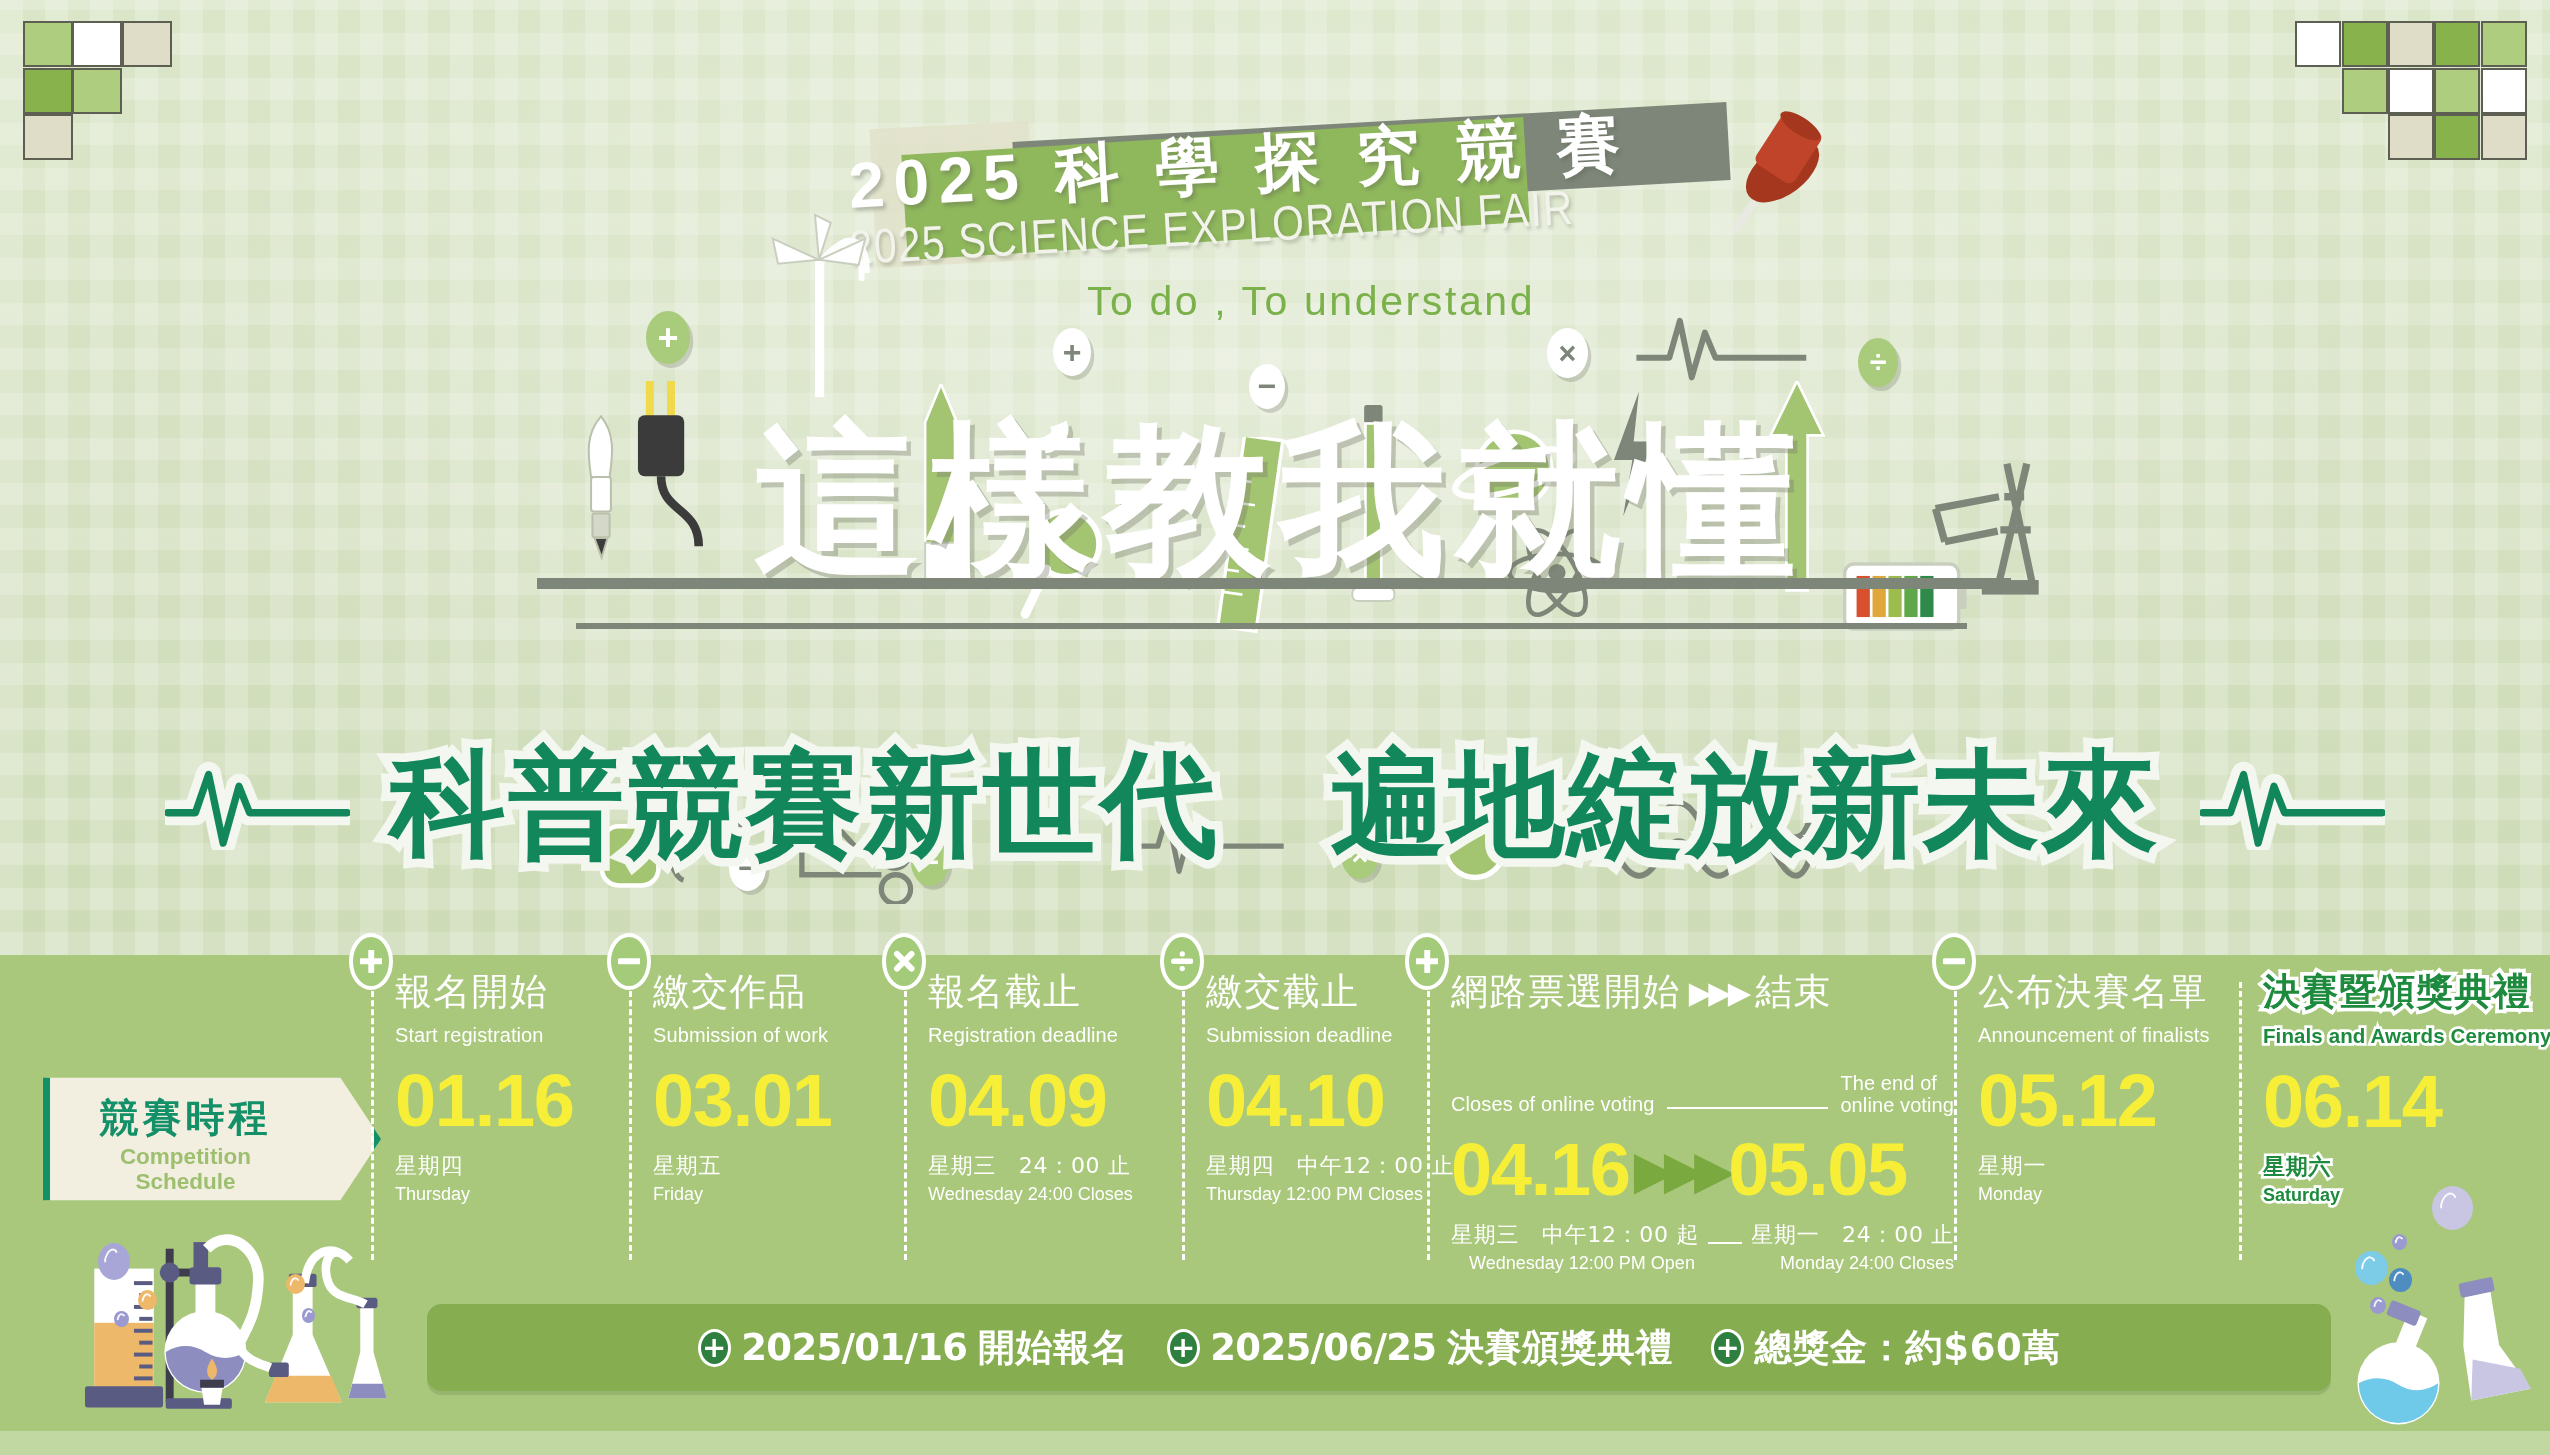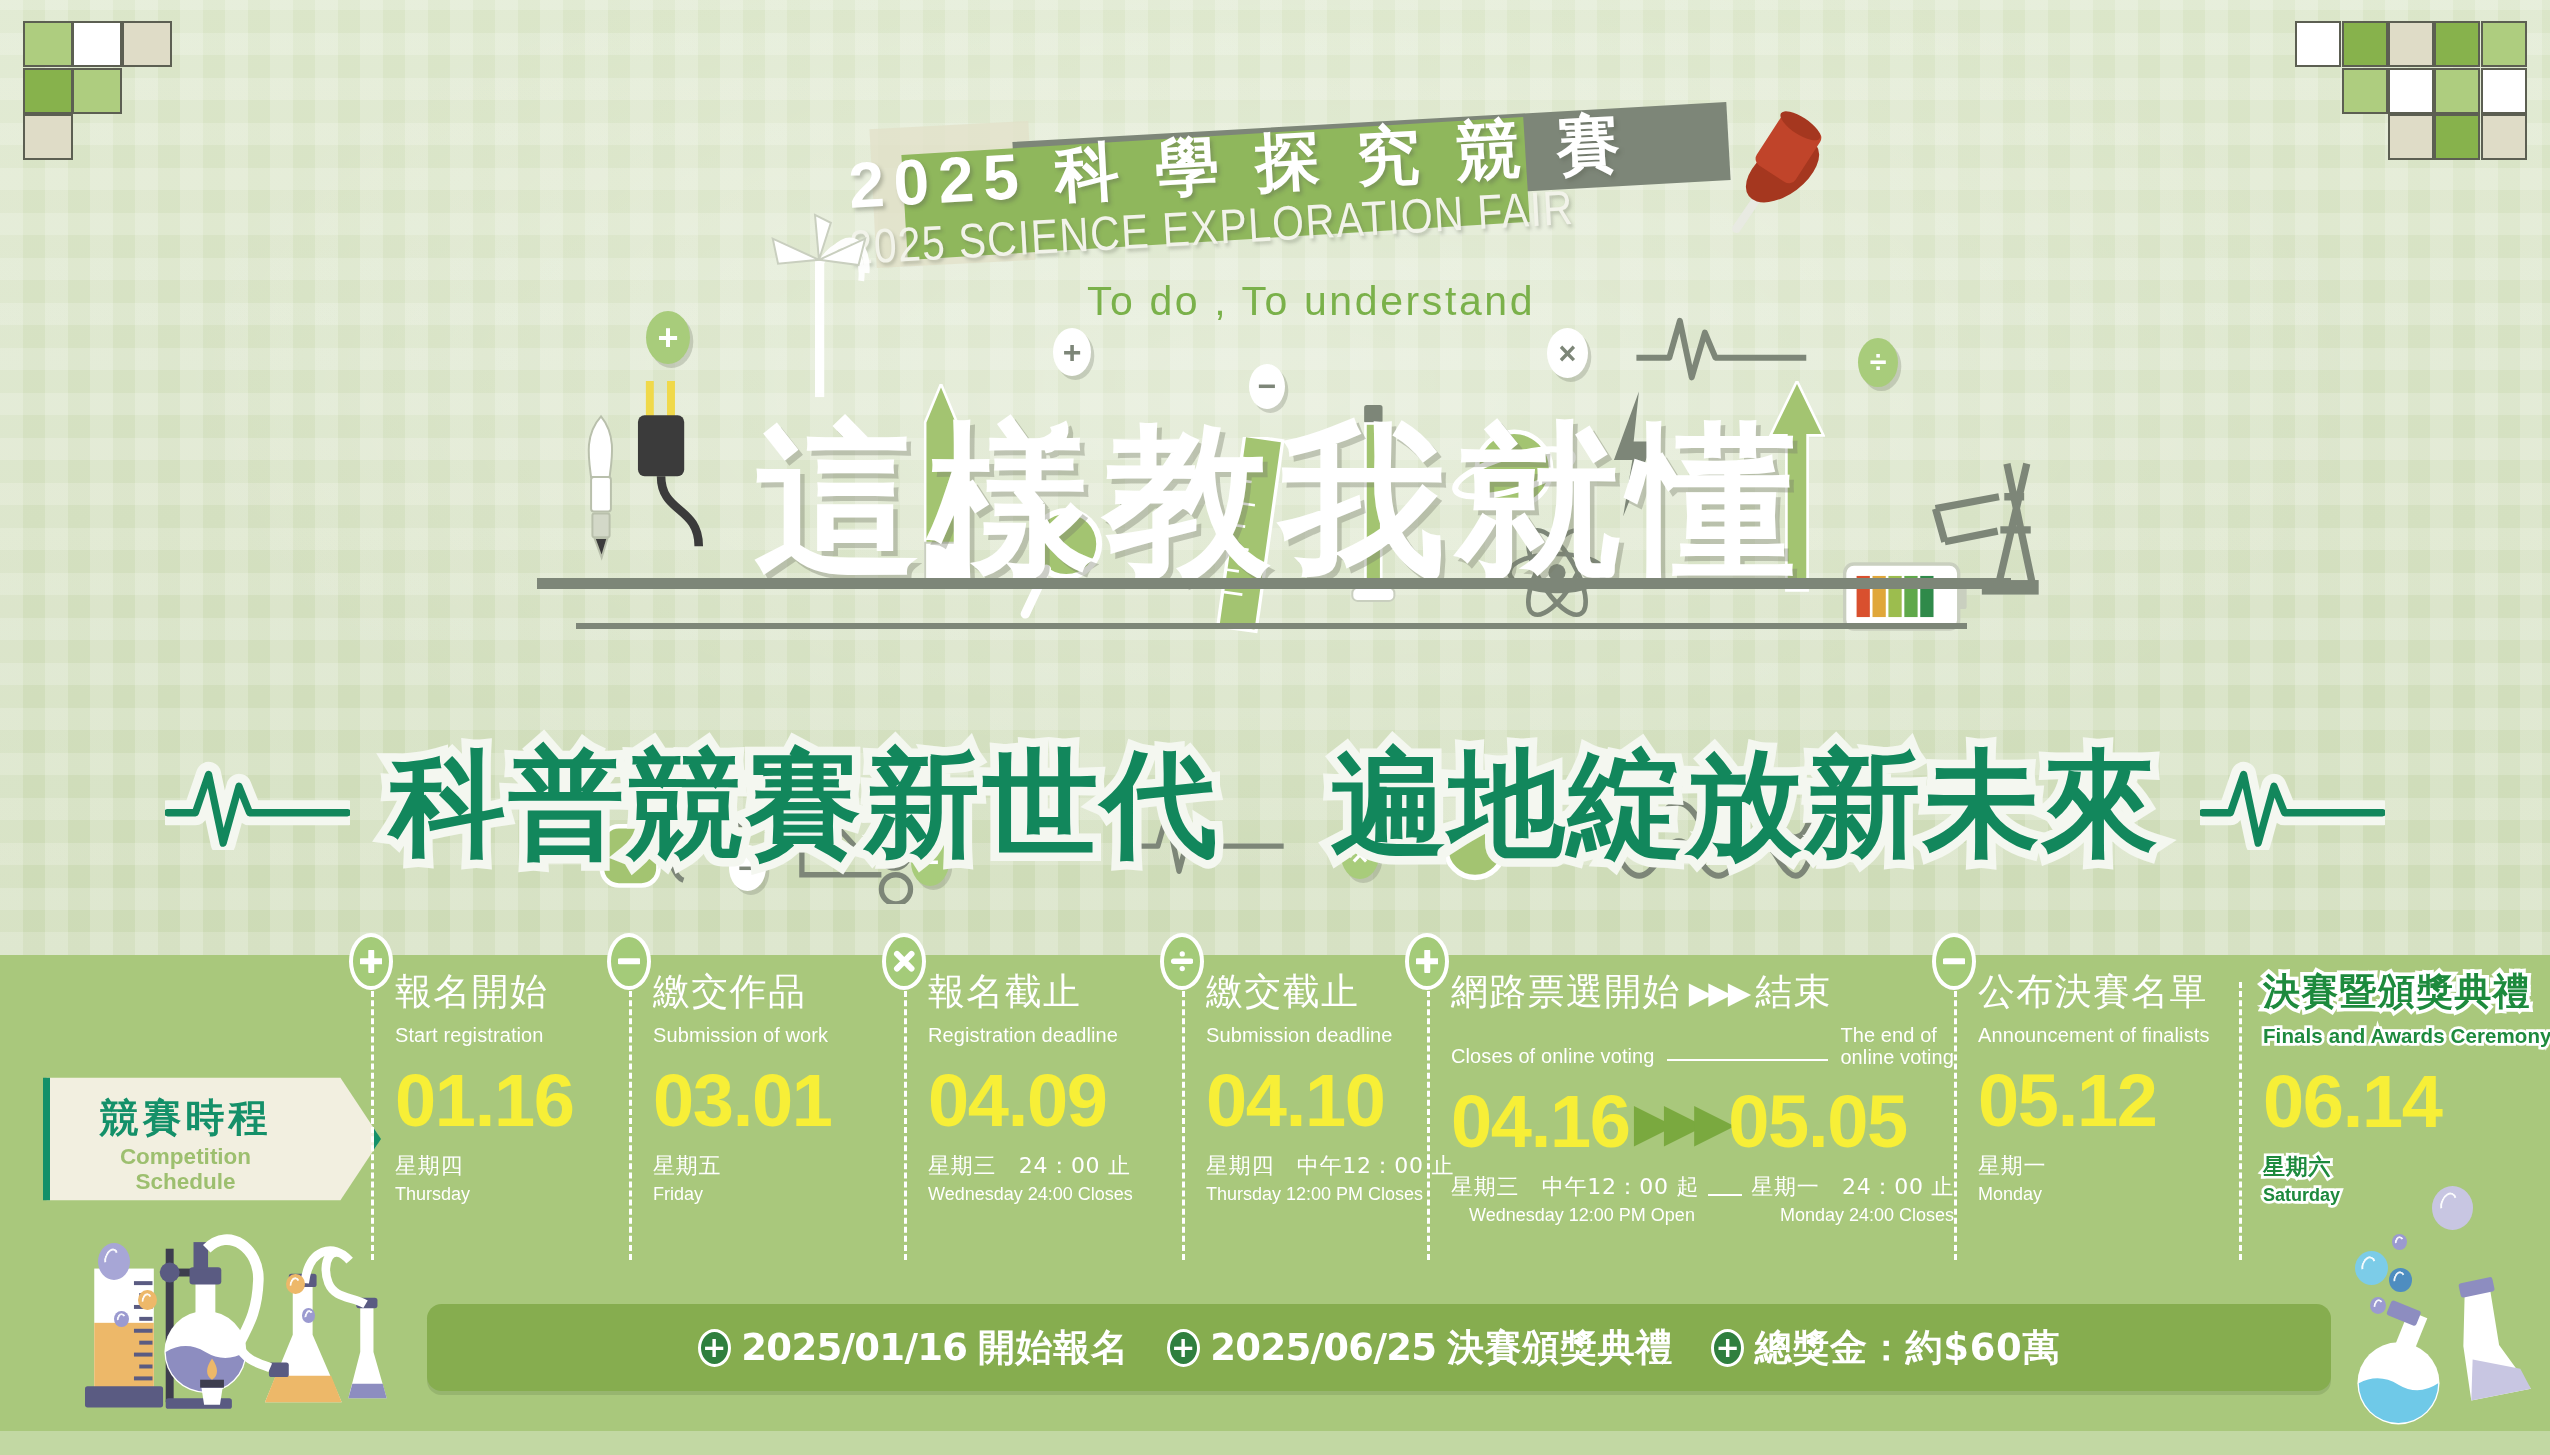--- a/index.html
+++ b/index.html
@@ -574,21 +574,21 @@
           </svg>
       </div>
       <div class="zh-label">
         <span>網路票選開始</span>
         <span class="chev-white">▶▶▶</span>
         <span>結束</span>
       </div>
       <div class="en-label" style="display:flex;align-items:flex-end;">
         <span>Closes of online voting</span>
         <span class="rule-line"></span>
-        <span style="line-height:1.1;">
+        <span style="line-height:1.1;margin-top:48px;">
           <span>The end of</span><br>
           <span>online voting</span>
         </span>
       </div>
       <div class="date">
         <span>04.16</span>
         <span class="chev-green">▶▶▶</span>
         <span>05.05</span>
       </div>
       <div class="zh-note" style="display:flex;align-items:flex-end;">

